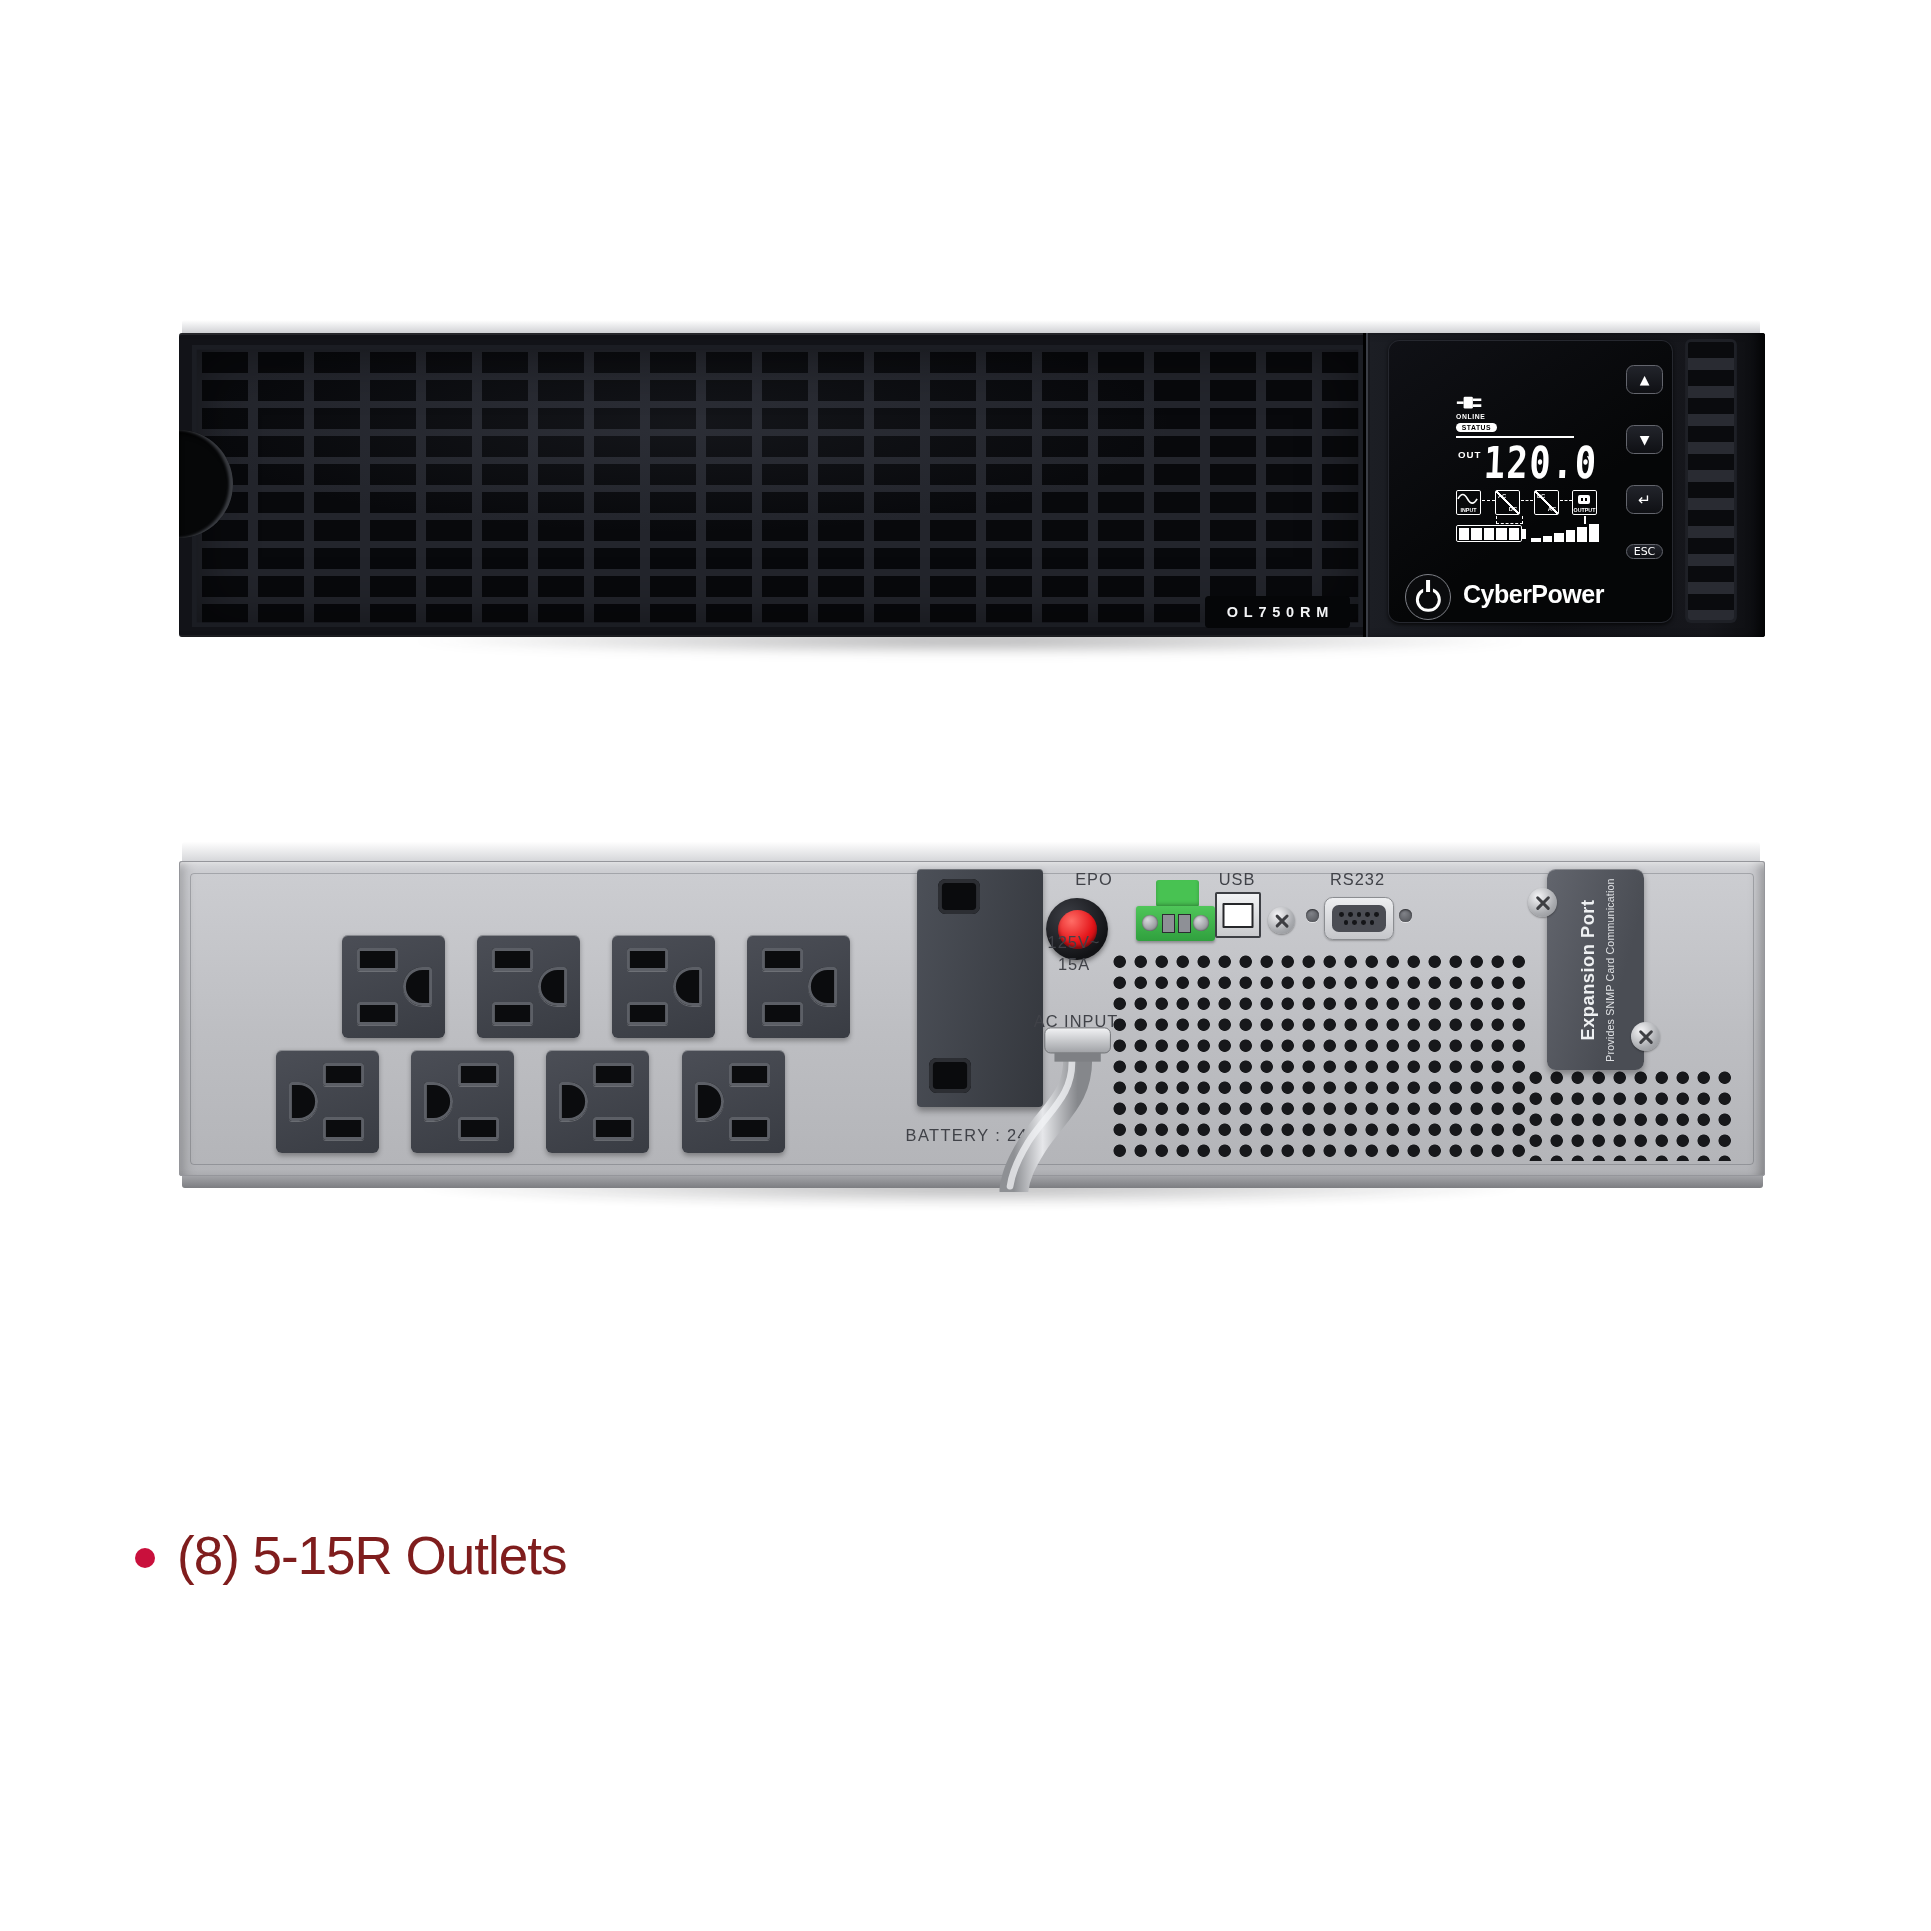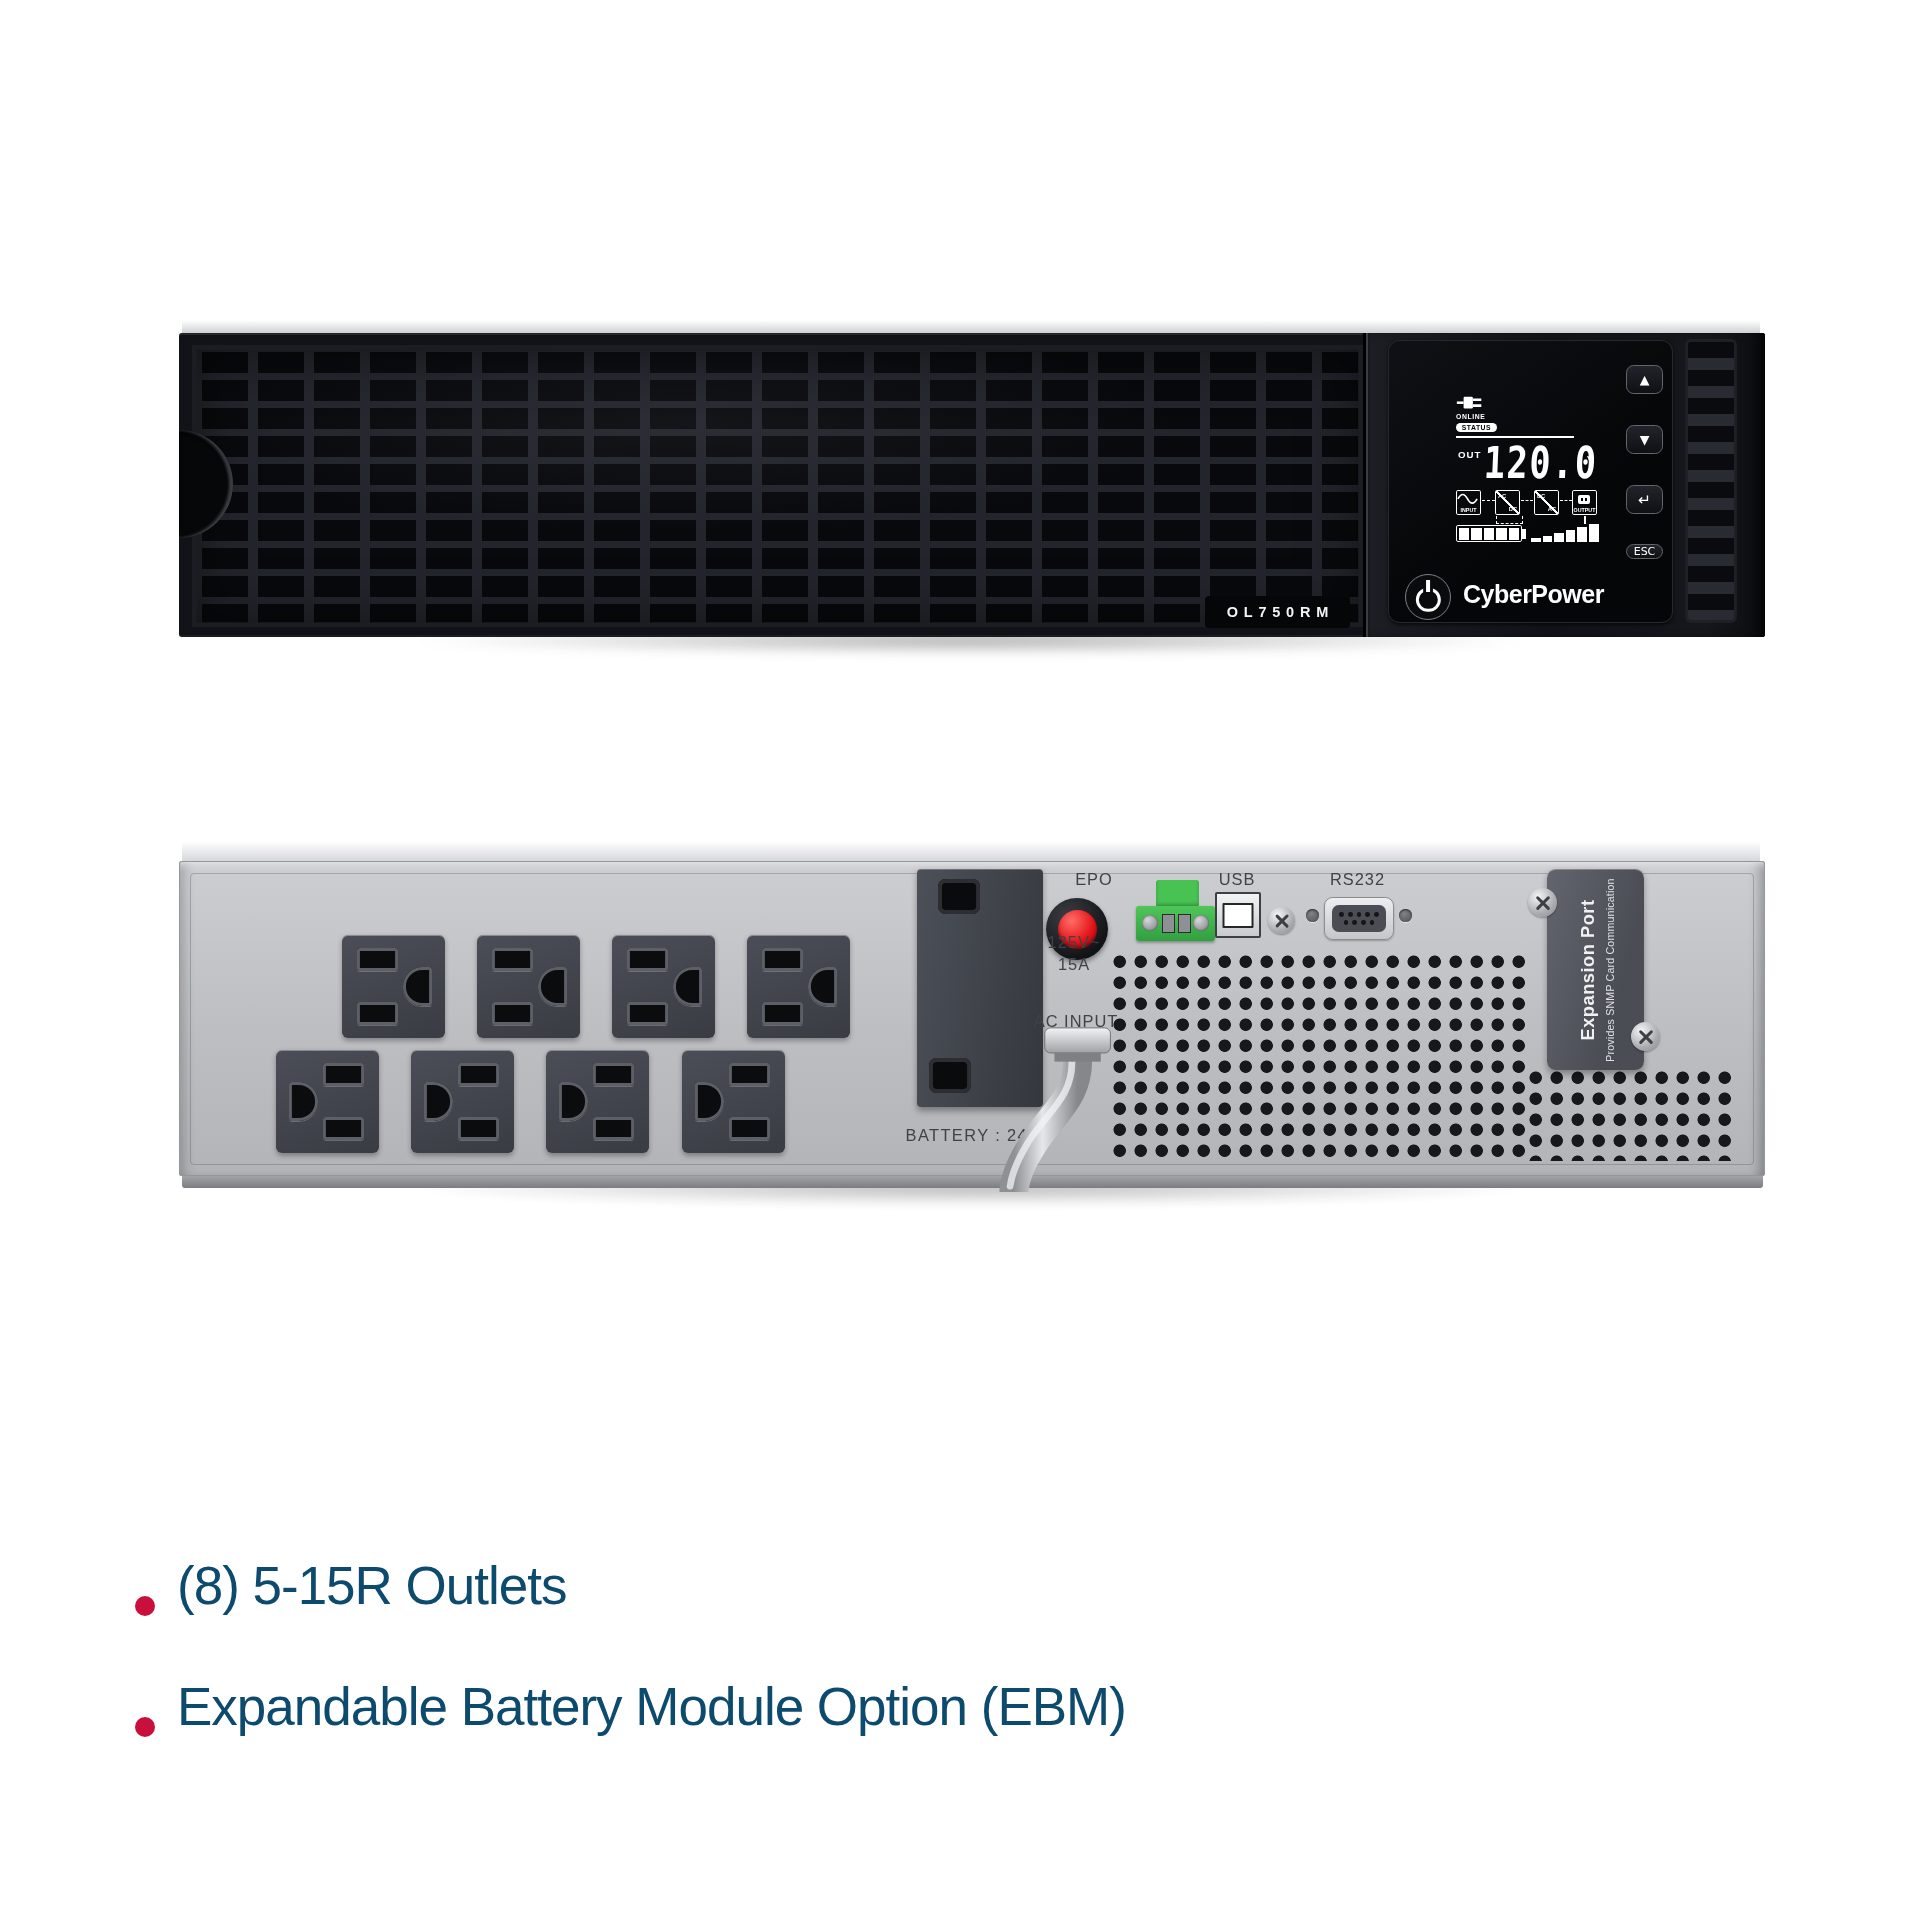--- a/index.html
+++ b/index.html
@@ -112,21 +112,21 @@
         background-size:21px 21px;}
   .exp-plate{background:linear-gradient(105deg,#62656d,#4a4d54 70%);border-radius:8.7px;
              box-shadow:0 3.9px 6.8px rgba(0,0,0,.32), inset 0 1px 0 rgba(255,255,255,.25);}
   .exp-text{position:absolute;left:50%;top:50%;width:193px;transform:translate(-50%,-50%) rotate(-90deg);
             text-align:center;}
   .exp-title{font-size:18.3px;font-weight:600;color:#eef0f2;letter-spacing:0.5px;margin-bottom:4.8px;}
   .exp-sub{font-size:10.6px;color:#dfe1e4;letter-spacing:0.2px;}
 
   
   .features{list-style:none;margin:0;padding:0;}
-  .features li{display:flex;align-items:flex-end;height:121px;font-size:53px;color:#0c4a6e;letter-spacing:-1px;}
+  .features li{display:flex;align-items:center;height:121px;font-size:53px;color:#7f1d1d;letter-spacing:-1px;}
   .features .dot{width:20px;height:20px;border-radius:50%;background:#C9103C;margin-right:22px;flex:none;margin-top:4.8px;}
 </style>
 </head>
 <body>
 
 <div class="canvas">
 
   <div class="abs unit-shadow" style="left:166px;top:626px;width:1608px;height:46px"></div>
   <div class="abs front-topface" style="left:182px;top:320px;width:1578px;height:14.5px"></div>
   <div class="abs front-body" style="left:179px;top:333px;width:1586px;height:304px"></div>
@@ -356,20 +356,16 @@
       <rect x="62" y="6" width="68" height="26" rx="6" fill="url(#nutg)" stroke="#6e7074" stroke-width="1"></rect>
       <rect x="72" y="32" width="48" height="9" fill="#7e8084"></rect>
     </svg>
   </div>
 
   <ul class="abs features" style="left:135px;top:1495px;width:1545px">
     <li>
         <span class="dot"></span>
         <span>(8) 5-15R Outlets</span>
       </li>
-    <li>
-        <span class="dot"></span>
-        <span>Expandable Battery Module Option (EBM)</span>
-      </li>
   </ul>
 
 </div>
 
 
 </body></html>

